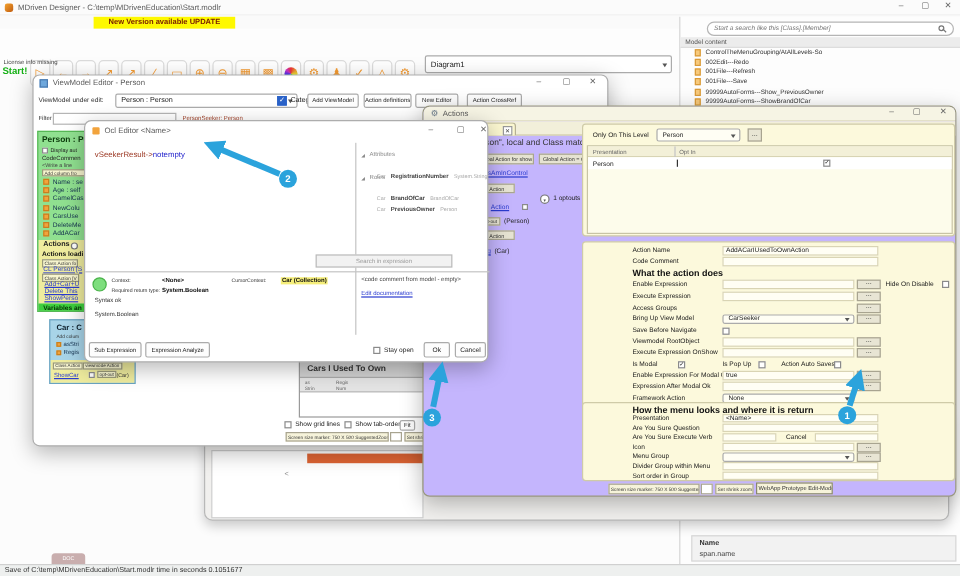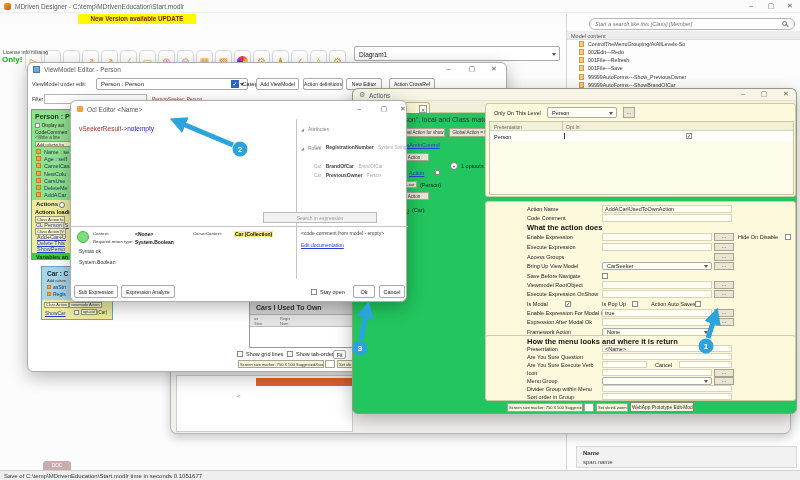--- a/index.html
+++ b/index.html
@@ -53,21 +53,21 @@
   .bullet{position:absolute;width:5px;height:5px;background:#f2a33c;border:1px solid #c87f1f;}
   .yellowblock{left:0;top:90px;width:118px;height:53px;background:#efec9e;}
   .tinybox{border:1px solid #9a9a7a;background:#f7f5cf;font-size:4px;color:#333;white-space:nowrap;padding:0 1px;}
   .varbar{left:0;top:143px;width:118px;height:8px;background:#3ecf3e;font-size:5.5px;font-weight:bold;color:#063306;line-height:8px;padding-left:4px;}
   .carpanel{left:13px;top:203px;width:72px;height:54px;background:#a8d4e8;border:1px solid #6aa4c0;overflow:hidden;}
   .gridbox{left:221px;top:236px;width:124px;height:49px;border:1px solid #9a9a9a;background:#fff;}
   .gridhdr{left:0;top:0;width:122px;height:15px;background:#d2d2d2;border-bottom:1px solid #aaa;}
   .gridcols{left:0;top:15px;width:122px;height:12px;background:#e4e4e4;border-bottom:1px solid #bbb;}
   .gcol{font-size:4px;color:#666;line-height:5px;white-space:pre;}
   
-  .actwin{left:352px;top:88px;width:445px;height:326px;background:#22c55e;border:1px solid #99987f;}
+  .actwin{left:352px;top:88px;width:445px;height:326px;background:#c4b5fd;border:1px solid #99987f;}
   .act-titlebar{left:0;top:0;width:443px;height:12px;background:#f6f4e4;border-radius:5px 5px 0 0;border-bottom:1px solid #e3e0c8;}
   .tabbar{left:0;top:12px;width:443px;height:12px;background:#f2efda;border-bottom:1px solid #cfcba8;}
   .tab{left:13px;top:1px;width:64px;height:11px;background:#fbf7d0;border:1px solid #b5b094;border-bottom:none;border-radius:3px 3px 0 0;}
   .badge{background:#e6e3d2;border:1px solid #a8a490;font-size:4.5px;color:#333;text-align:center;white-space:nowrap;overflow:hidden;}
   .ypanel{background:#fcf9dc;border:1px solid #cfcba8;border-radius:3px;}
   .sect{font-weight:bold;font-size:7.5px;color:#111;white-space:nowrap;}
   .statbox{border:1px solid #a8a490;background:#f6f3da;font-size:4px;color:#333;white-space:nowrap;overflow:hidden;line-height:7px;padding:0 1px;}
   
   .oclwin{left:70px;top:100px;width:337px;height:202px;}
   .oclexpr{font-family:"DejaVu Sans Mono",monospace;font-size:6.5px;white-space:nowrap;}
@@ -103,21 +103,21 @@
     <div class="abs winctl" style="left:783px;top:2px;">✕</div>
   </div>
   <div class="abs menubar">
     <span class="abs menuitem" style="left:8px;">File</span>
     <span class="abs menuitem" style="left:28px;">Edit</span>
     <span class="abs menuitem" style="left:49px;">Help</span>
   </div>
   <div class="abs updbanner">New Version available UPDATE</div>
 
   <div class="abs toolbar">
-    <span class="abs startlbl">Only!</span>
+    <span class="abs startlbl">Start!</span>
     <div class="abs tbtn" style="left:25px;"><span>▷</span></div>
     <div class="abs tbtn" style="left:44px;"><span>←</span></div>
     <div class="abs tbtn" style="left:63px;"><span>→</span></div>
     <div class="abs tbtn" style="left:82px;"><span>↗</span></div>
     <div class="abs tbtn" style="left:101px;"><span>↗</span></div>
     <div class="abs tbtn" style="left:120px;"><span>∕</span></div>
     <div class="abs tbtn" style="left:139px;"><span>▭</span></div>
     <div class="abs tbtn" style="left:158px;"><span>⊕</span></div>
     <div class="abs tbtn" style="left:177px;"><span>⊖</span></div>
     <div class="abs tbtn" style="left:196px;"><span>▦</span></div>

